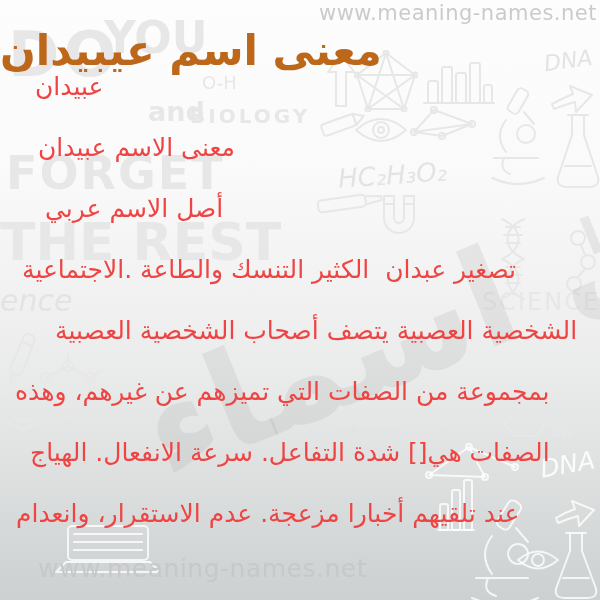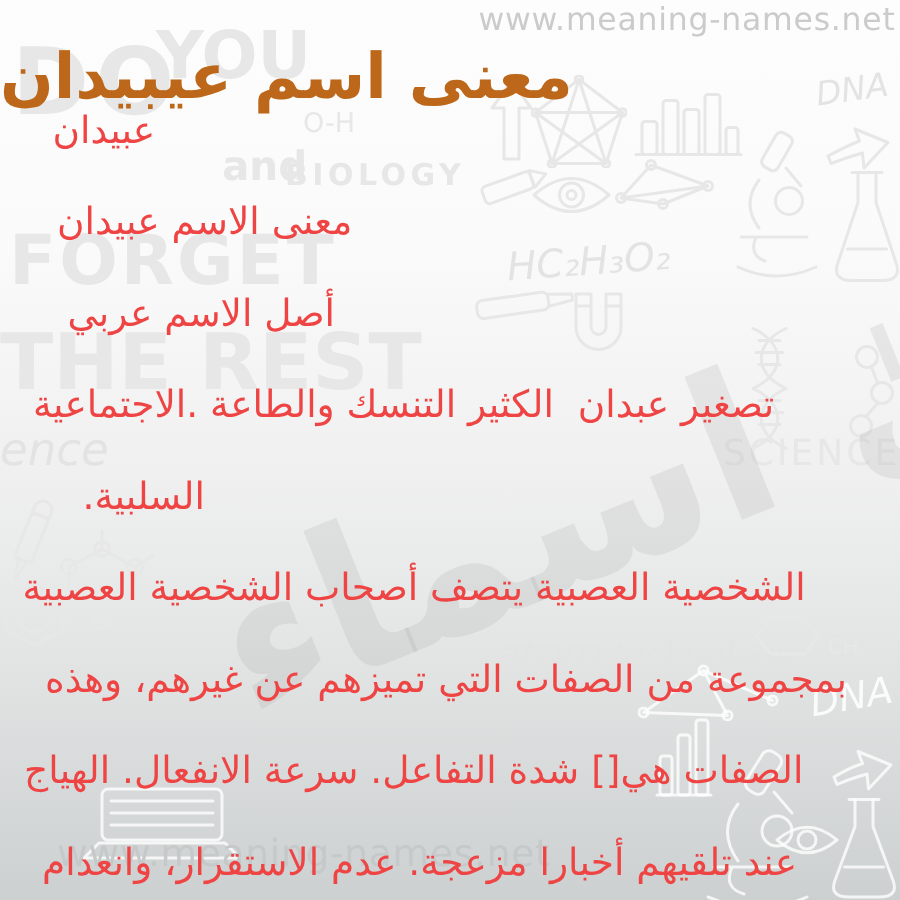--- a/index.html
+++ b/index.html
@@ -208,18 +208,17 @@
 <div class="wm-bottom">www.meaning-names.net</div>
 <div class="wm-top">www.meaning-names.net</div>
 
 <h1 class="title">معنى اسم عيبيدان</h1>
 
 <div class="lines">
   <div class="line">عبيدان</div>
   <div class="line">معنى الاسم عبيدان</div>
   <div class="line">أصل الاسم عربي</div>
   <div class="line">تصغير عبدان&nbsp; الكثير التنسك والطاعة .الاجتماعية</div>
-  <div class="line">السلبية.</div>
   <div class="line">الشخصية العصبية يتصف أصحاب الشخصية العصبية</div>
   <div class="line">بمجموعة من الصفات التي تميزهم عن غيرهم، وهذه</div>
   <div class="line">الصفات هي[] شدة التفاعل. سرعة الانفعال. الهياج</div>
   <div class="line">عند تلقيهم أخبارا مزعجة. عدم الاستقرار، وانعدام</div>
 </div>
 
 </body></html>

